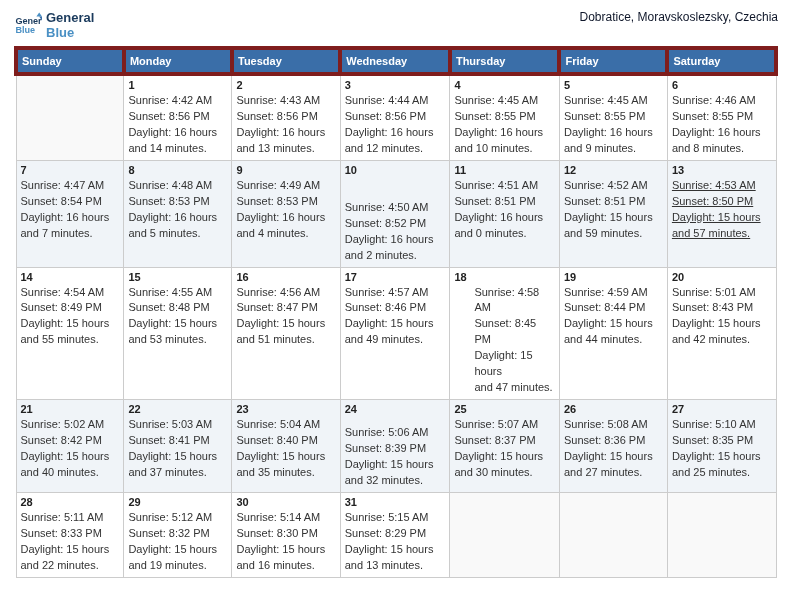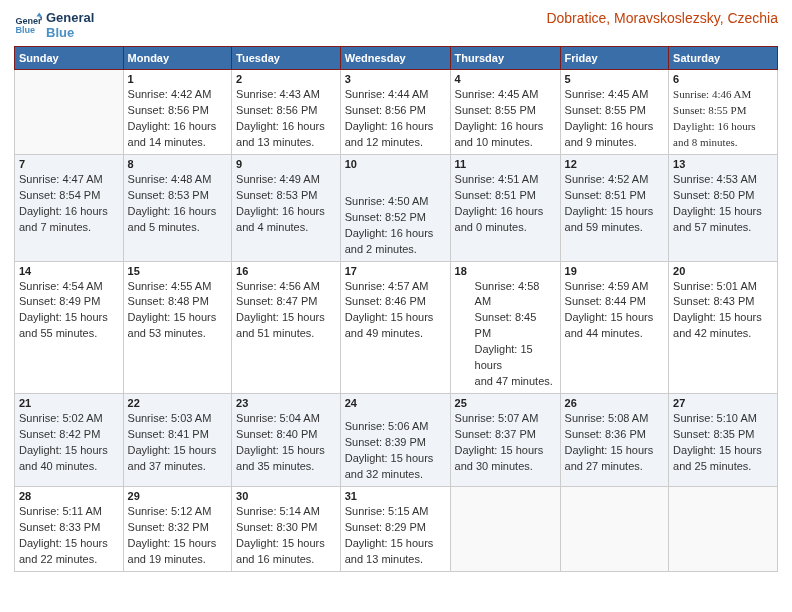--- a/index.html
+++ b/index.html
@@ -33,38 +33,38 @@
     .title-block {
       text-align: right;
     }
     .main-title {
       font-size: 32px;
       font-weight: bold;
       color: #1a3a5c;
       line-height: 1.1;
     }
     .sub-title {
-      font-size: 14px;
-      color: #c2410c;
+      font-size: 12px;
+      color: #0f172a;
       font-weight: normal;
       text-align: right;
     }
     .calendar {
       width: 100%;
       border-collapse: collapse;
       font-size: 9.5px;
     }
     .calendar thead tr th {
       background-color: #3a6ea8;
       color: #fff;
       padding: 5px 4px;
       text-align: left;
       font-size: 11px;
       font-weight: bold;
-      border: 1px solid #7f1d1d;
+      border: 4px solid #7f1d1d;
     }
     .calendar tbody tr td {
       border: 1px solid #ccc;
       vertical-align: top;
       padding: 3px 4px;
       height: 84px;
       width: 113px;
     }
     .calendar tbody tr td.empty {
       background: #f9f9f9;
@@ -151,21 +151,21 @@
           </td>
           <td>
             <div class="day-number">5</div>
             <div class="day-info" style="white-space: pre-line;">Sunrise: 4:45 AM
 Sunset: 8:55 PM
 Daylight: 16 hours
 and 9 minutes.</div>
           </td>
           <td>
             <div class="day-number">6</div>
-            <div class="day-info" style="white-space: pre-line; font-family: Liberation Serif, serif;">Sunrise: 4:46 AM
+            <div class="day-info" style="white-space: pre-line;">Sunrise: 4:46 AM
 Sunset: 8:55 PM
 Daylight: 16 hours
 and 8 minutes.</div>
           </td>
         </tr>
         <tr class="alt-row">
           <td>
             <div class="day-number">7</div>
             <div class="day-info" style="white-space: pre-line;">Sunrise: 4:47 AM
 Sunset: 8:54 PM
@@ -202,21 +202,21 @@
           </td>
           <td>
             <div class="day-number">12</div>
             <div class="day-info" style="white-space: pre-line;">Sunrise: 4:52 AM
 Sunset: 8:51 PM
 Daylight: 15 hours
 and 59 minutes.</div>
           </td>
           <td>
             <div class="day-number">13</div>
-            <div class="day-info" style="white-space: pre-line;">Sunrise: 4:53 AM
+            <div class="day-info" style="white-space: pre-line; text-decoration: underline;">Sunrise: 4:53 AM
 Sunset: 8:50 PM
 Daylight: 15 hours
 and 57 minutes.</div>
           </td>
         </tr>
         <tr>
           <td>
             <div class="day-number">14</div>
             <div class="day-info" style="white-space: pre-line;">Sunrise: 4:54 AM
 Sunset: 8:49 PM

